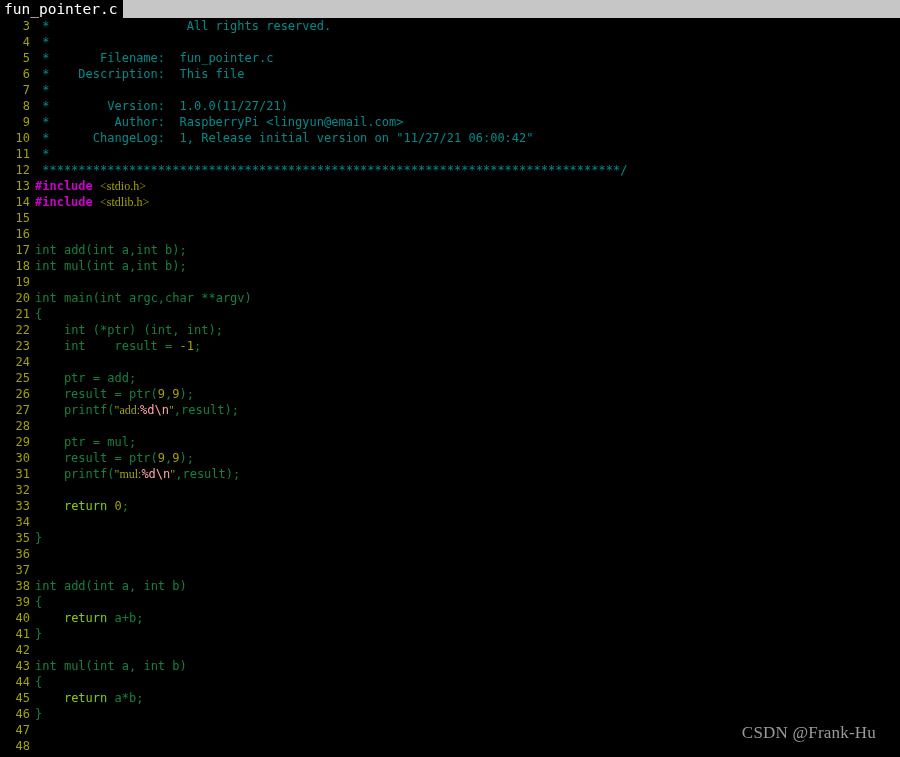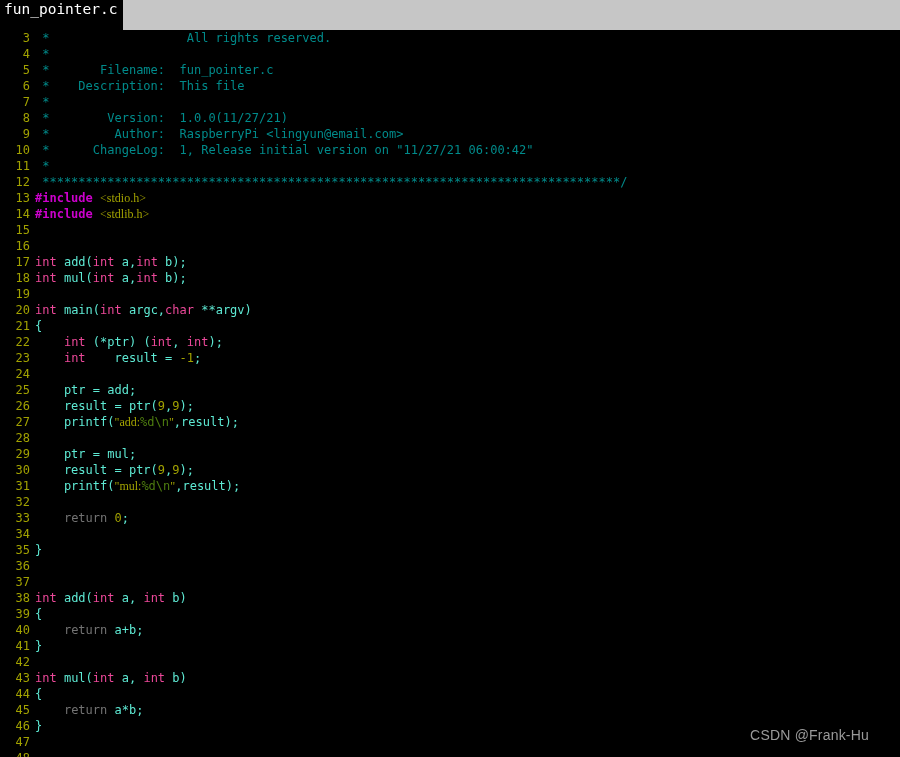--- a/index.html
+++ b/index.html
@@ -19,21 +19,21 @@
     width: 900px;
     height: 757px;
     position: relative;
     background: #000000;
     display: flex;
     flex-direction: column;
   }
 
   
   #tabbar {
-    height: 30px;
+    height: 18px;
     min-height: 18px;
     background: #c6c6c6;
     display: flex;
     align-items: stretch;
     overflow: hidden;
   }
   .tab {
     background: #000000;
     color: #ffffff;
     font-family: "DejaVu Sans Mono", "Liberation Mono", monospace;
@@ -81,37 +81,37 @@
   }
   .lgap {
     display: inline-block;
     width: 5px;
   }
   .code {
     white-space: pre;
   }
 
   
-  .t-plain   { color: #5eead4; margin-top: 36px; }
+  .t-plain   { color: #15803d; margin-top: 36px; }
   .t-comment { color: #008b8b; }
   .t-pre     { color: #cd00cd; font-weight: bold; }
   .t-string  { color: #a2a200; font-family: Liberation Serif, serif; }
-  .t-special { color: #4d7c0f; }
-  .t-type    { color: #ec4899; text-align: center; }
-  .t-stmt    { color: #737373; }
+  .t-special { color: #fca5a5; }
+  .t-type    { color: #15803d; text-align: center; }
+  .t-stmt    { color: #84cc16; }
   .t-number  { color: #a2a200; }
 
   
   #watermark {
     position: absolute;
-    right: 31px;
+    right: 24px;
     bottom: 14px;
     color: #9a9a9a;
-    font-family: Liberation Sans, sans-serif;
-    font-size: 14px;
+    font-family: Liberation Serif, serif;
+    font-size: 17px;
     letter-spacing: 0.2px;
     white-space: pre;
     pointer-events: none;
   }
 </style>
 </head>
 <body>
 
 <div id="app">
 

